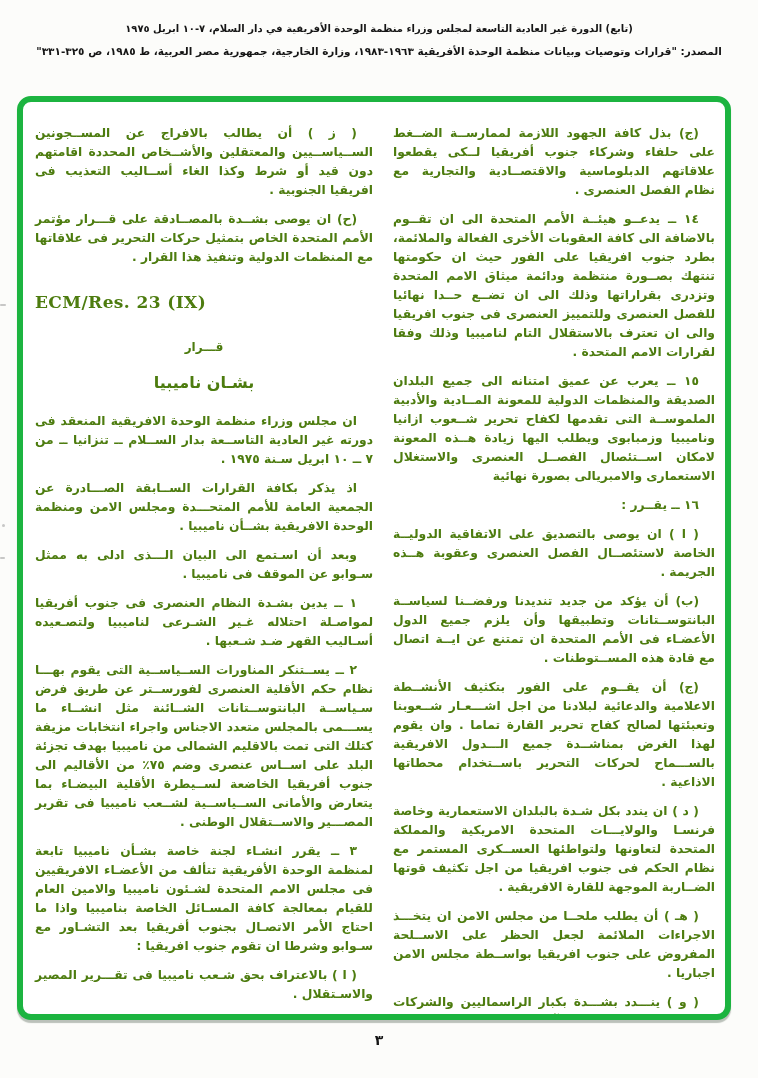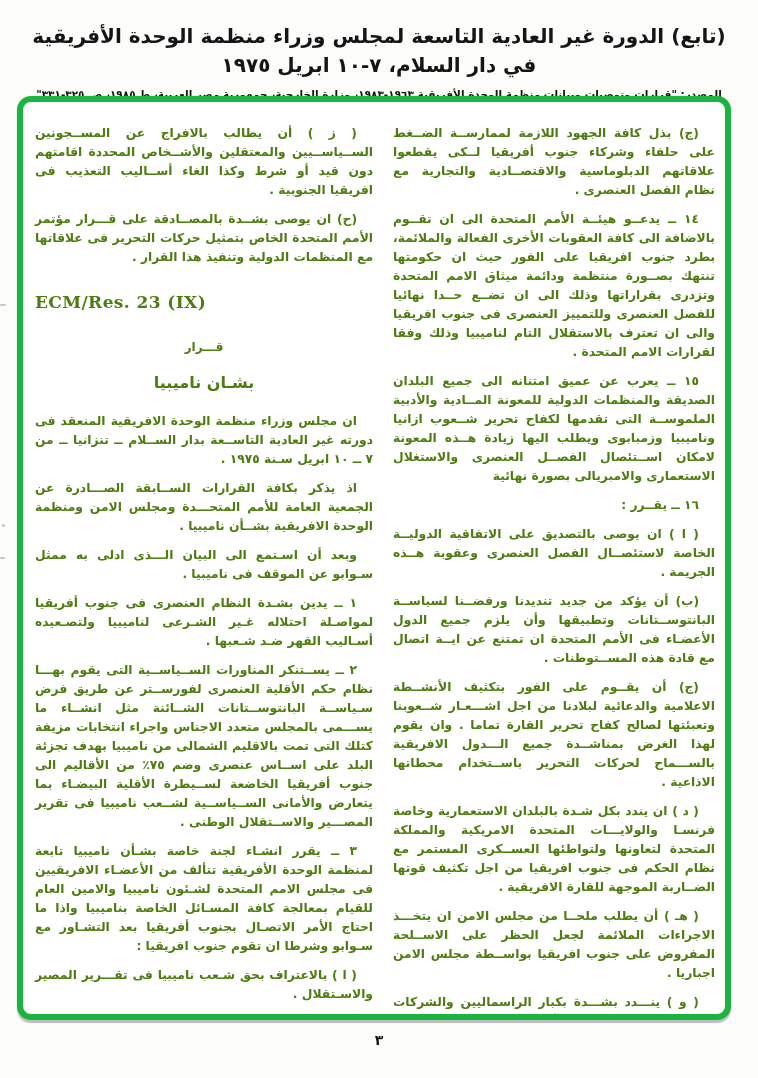--- a/index.html
+++ b/index.html
@@ -3,21 +3,21 @@
 <meta charset="utf-8">
 <style>
   html,body{margin:0;padding:0;}
   body{
     width:758px;height:1078px;position:relative;overflow:hidden;
     background:#fcfcfa;color:#141414;
     font-family:"DejaVu Sans",sans-serif;
   }
   
   .header{position:absolute;top:22px;left:28px;right:28px;text-align:center;direction:rtl;}
-  .header-title{font-size:20px;font-weight:bold;line-height:1.45;}
+  .header-title{font-size:10px;font-weight:bold;line-height:1.45;}
   .header-source{font-size:10.5px;font-weight:bold;margin-top:7px;line-height:1.4;}
 
   
   .frame{
     position:absolute;left:17px;top:96px;width:714px;height:924px;box-sizing:border-box;
     border:6px solid var(--green,#1cb440);border-radius:14px;background:#ffffff;
     box-shadow:0 3px 1px rgba(90,105,90,.40);
     overflow:hidden;
   }
   .cols{

